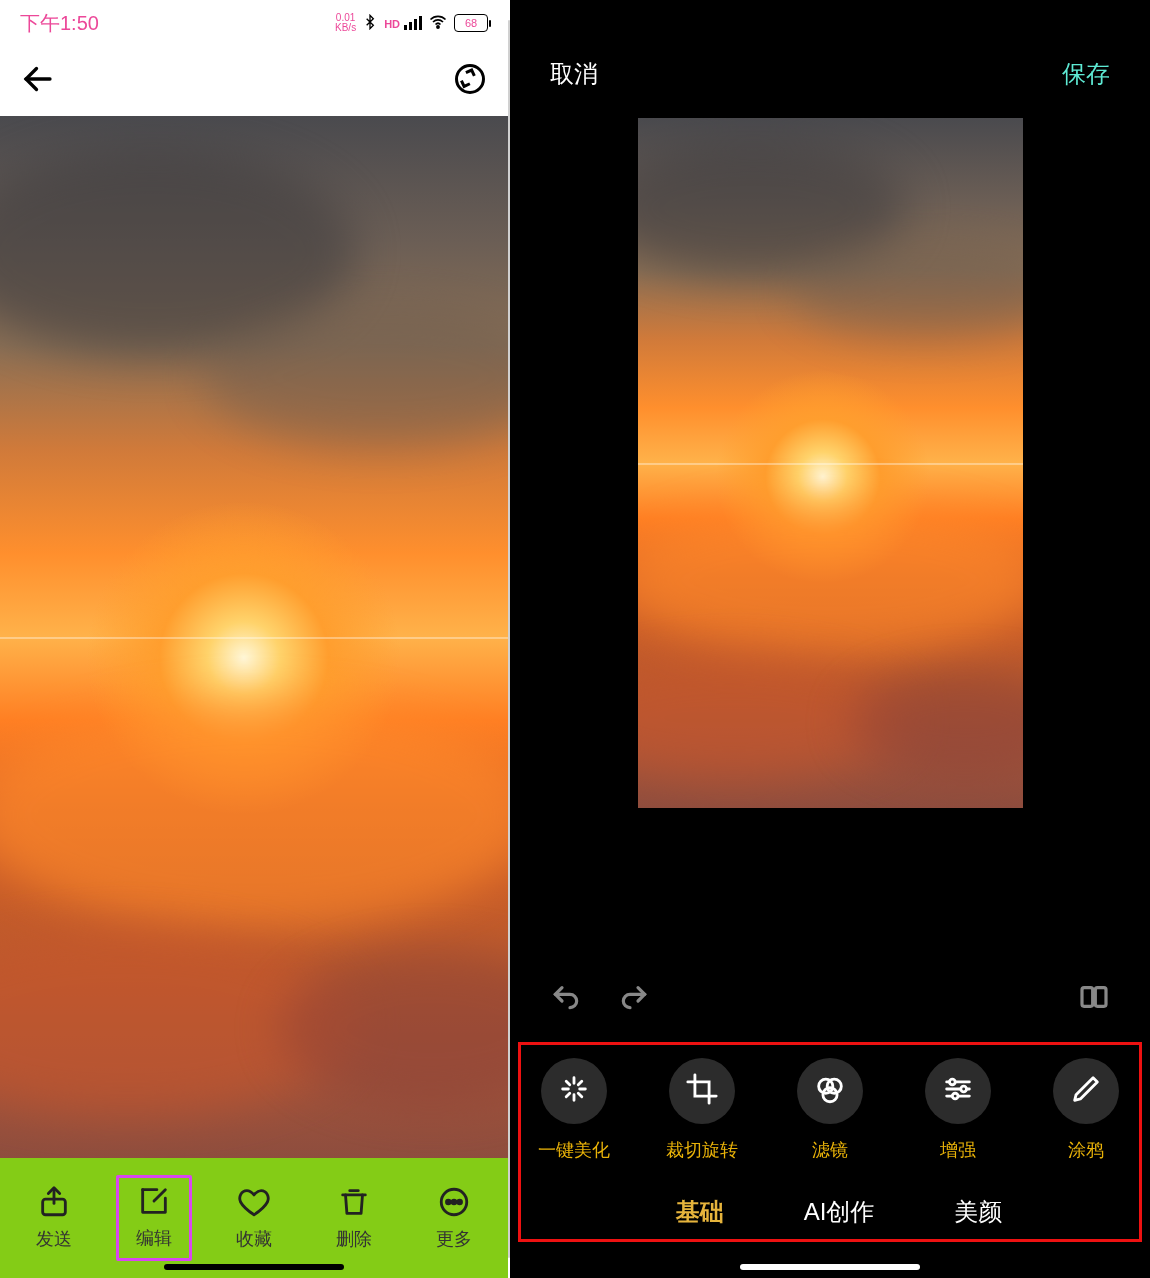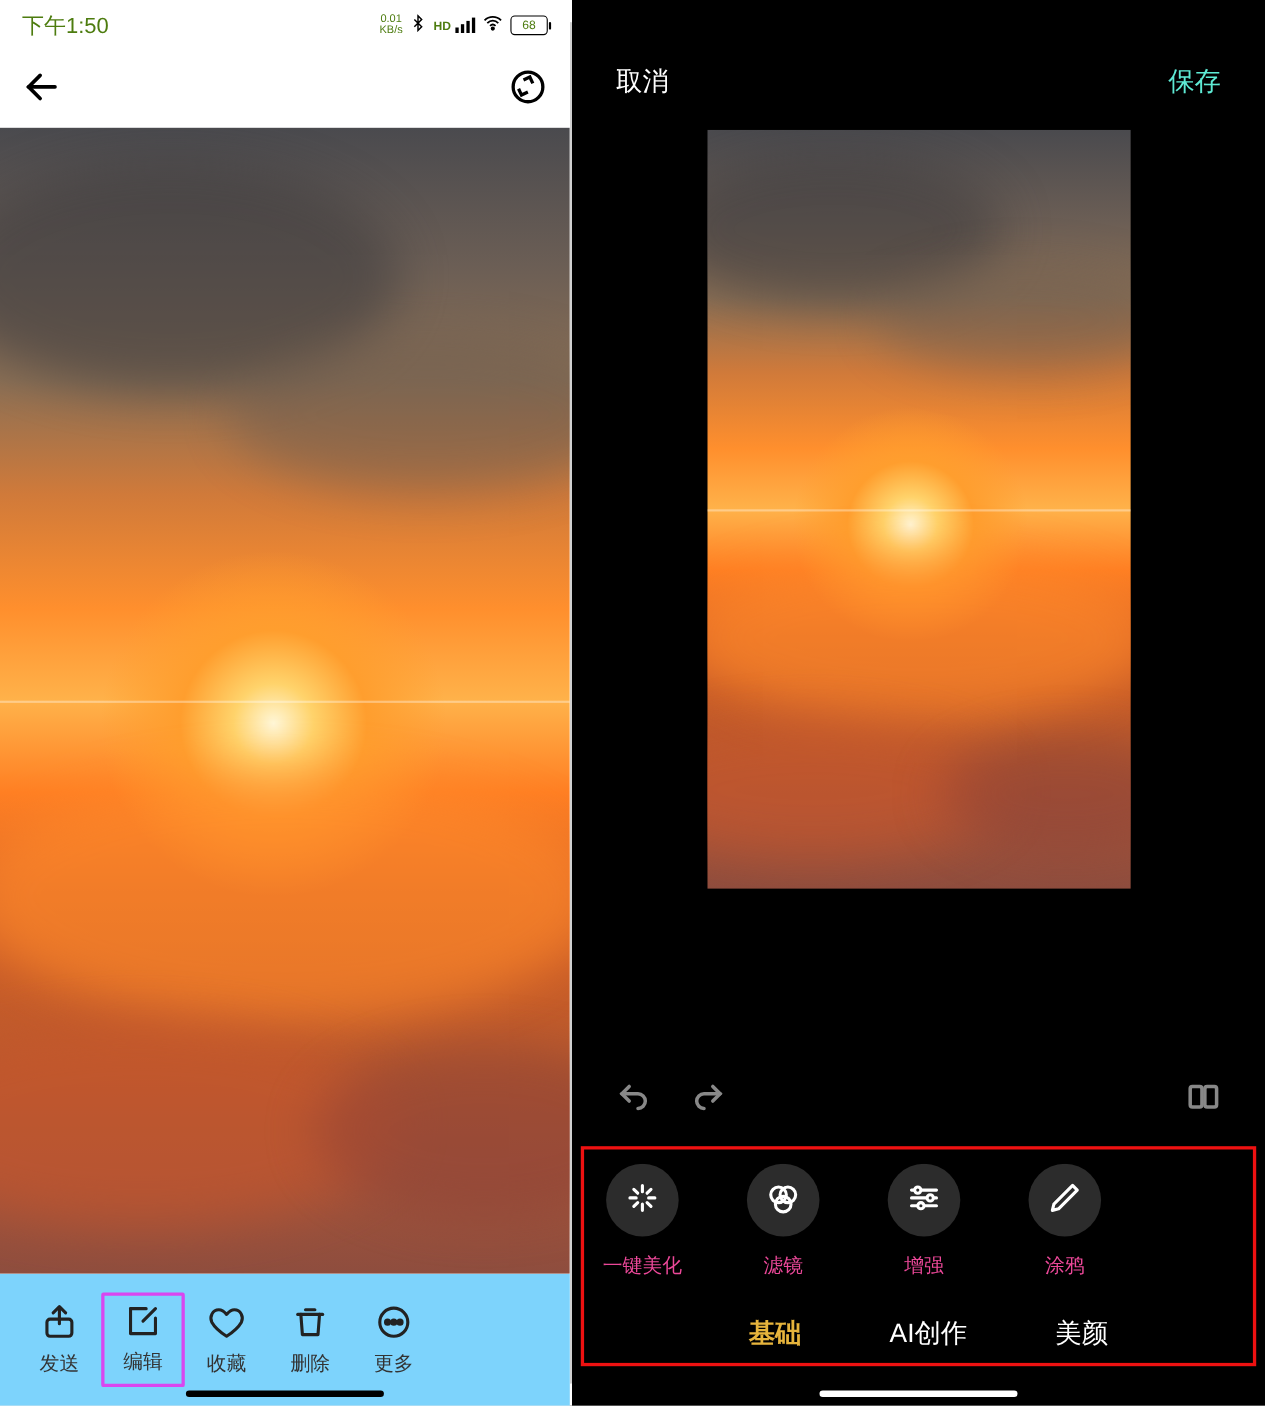--- a/index.html
+++ b/index.html
@@ -22,21 +22,21 @@
     flex-direction: column;
   }
   .status-bar {
     height: 46px;
     display: flex;
     align-items: center;
     justify-content: space-between;
     padding: 0 20px;
     font-size: 20px;
     font-weight: 500;
-    color: #4d7c0f;
+    color: #ec4899;
     background: #fff;
   }
   .status-right { display:flex; align-items:center; gap:6px; font-size:15px; }
   .kbs { display:flex; flex-direction:column; line-height:1; font-size:10px; align-items:center;}
   .sig { display:flex; align-items:flex-end; gap:2px;}
   .sig-label{font-size:11px;font-weight:700;margin-right:2px;}
   .sig span:not(.sig-label){width:3px;background:#000;}
   .sig .b1{height:5px}.sig .b2{height:8px}.sig .b3{height:11px}.sig .b4{height:14px}
   .battery{border:1.5px solid #000;border-radius:4px;width:34px;height:18px;position:relative;display:flex;align-items:center;justify-content:center;font-size:11px;}
   .battery::after{content:"";position:absolute;right:-4px;top:5px;width:2px;height:7px;background:#000;border-radius:1px;}
@@ -65,24 +65,24 @@
   .cloud{position:absolute;border-radius:50%;filter:blur(22px);opacity:.55;}
   .c1{width:80%;height:20%;left:-10%;top:3%;background:#3e3c3e;}
   .c2{width:70%;height:14%;left:40%;top:18%;background:#6a5a4e;opacity:.45;}
   .c3{width:110%;height:22%;left:-5%;top:56%;background:#ff8a2a;opacity:.6;}
   .c4{width:90%;height:18%;left:-20%;top:78%;background:#c9562b;opacity:.55;}
   .c5{width:60%;height:15%;left:55%;top:80%;background:#8a4036;opacity:.5;}
   .seam{position:absolute;left:0;right:0;top:50%;height:2px;background:rgba(255,255,255,.35);}
 
   .bottom-bar{
     height:120px;
-    background:#7dd3fc;
+    background:#84cc16;
     display:flex;
     align-items:center;
-    justify-content:flex-start;
+    justify-content:space-between;
     padding:0 16px;
   }
   .btn{
     display:flex;flex-direction:column;align-items:center;gap:8px;
     font-size:18px;color:#333;width:76px;
   }
   .btn svg{width:34px;height:34px;stroke:#222;}
   .highlight-box{
     border:3px solid #d946ef;
     padding:6px 4px 8px;
@@ -143,21 +143,21 @@
   .tool-highlight{
     position:absolute;left:8px;right:8px;top:8px;bottom:36px;
     border:3px solid #e11;
     pointer-events:none;
   }
   .tool-row{
     display:flex;gap:40px;overflow:hidden;padding:0 20px;
   }
   .tool{
     display:flex;flex-direction:column;align-items:center;gap:14px;
-    font-size:18px;color:#ec4899;min-width:88px;
+    font-size:18px;color:#eab308;min-width:88px;
   }
   .tool .circ{
     width:66px;height:66px;border-radius:50%;background:#2c2c2c;
     display:flex;align-items:center;justify-content:center;
   }
   .tool svg{width:34px;height:34px;}
 
   .tab-row{
     display:flex;justify-content:center;gap:80px;
     font-size:24px;margin-top:34px;padding-left:18px;
@@ -329,20 +329,31 @@
           <svg viewBox="0 0 24 24" fill="none" stroke="#fff" stroke-width="2" stroke-linecap="round">
                 <path d="M12 4v4M12 16v4M4 12h4M16 12h4M6.5 6.5l2.5 2.5M15 15l2.5 2.5M17.5 6.5L15 9M9 15l-2.5 2.5"></path>
               </svg>
         </span>
           </div>
         <span>一键美化</span>
       </div>
       <div class="tool">
         <div class="circ">
             <span>
+          <svg viewBox="0 0 24 24" fill="none" stroke="#fff" stroke-width="2" stroke-linecap="round">
+                <path d="M7 2v15h15"></path>
+                <path d="M2 7h15v15"></path>
+              </svg>
+        </span>
+          </div>
+        <span>裁切旋转</span>
+      </div>
+      <div class="tool">
+        <div class="circ">
+            <span>
           <svg viewBox="0 0 24 24" fill="none" stroke="#fff" stroke-width="2">
                 <circle cx="9" cy="10" r="5"></circle>
                 <circle cx="15" cy="10" r="5"></circle>
                 <circle cx="12" cy="16" r="5"></circle>
               </svg>
         </span>
           </div>
         <span>滤镜</span>
       </div>
       <div class="tool">

